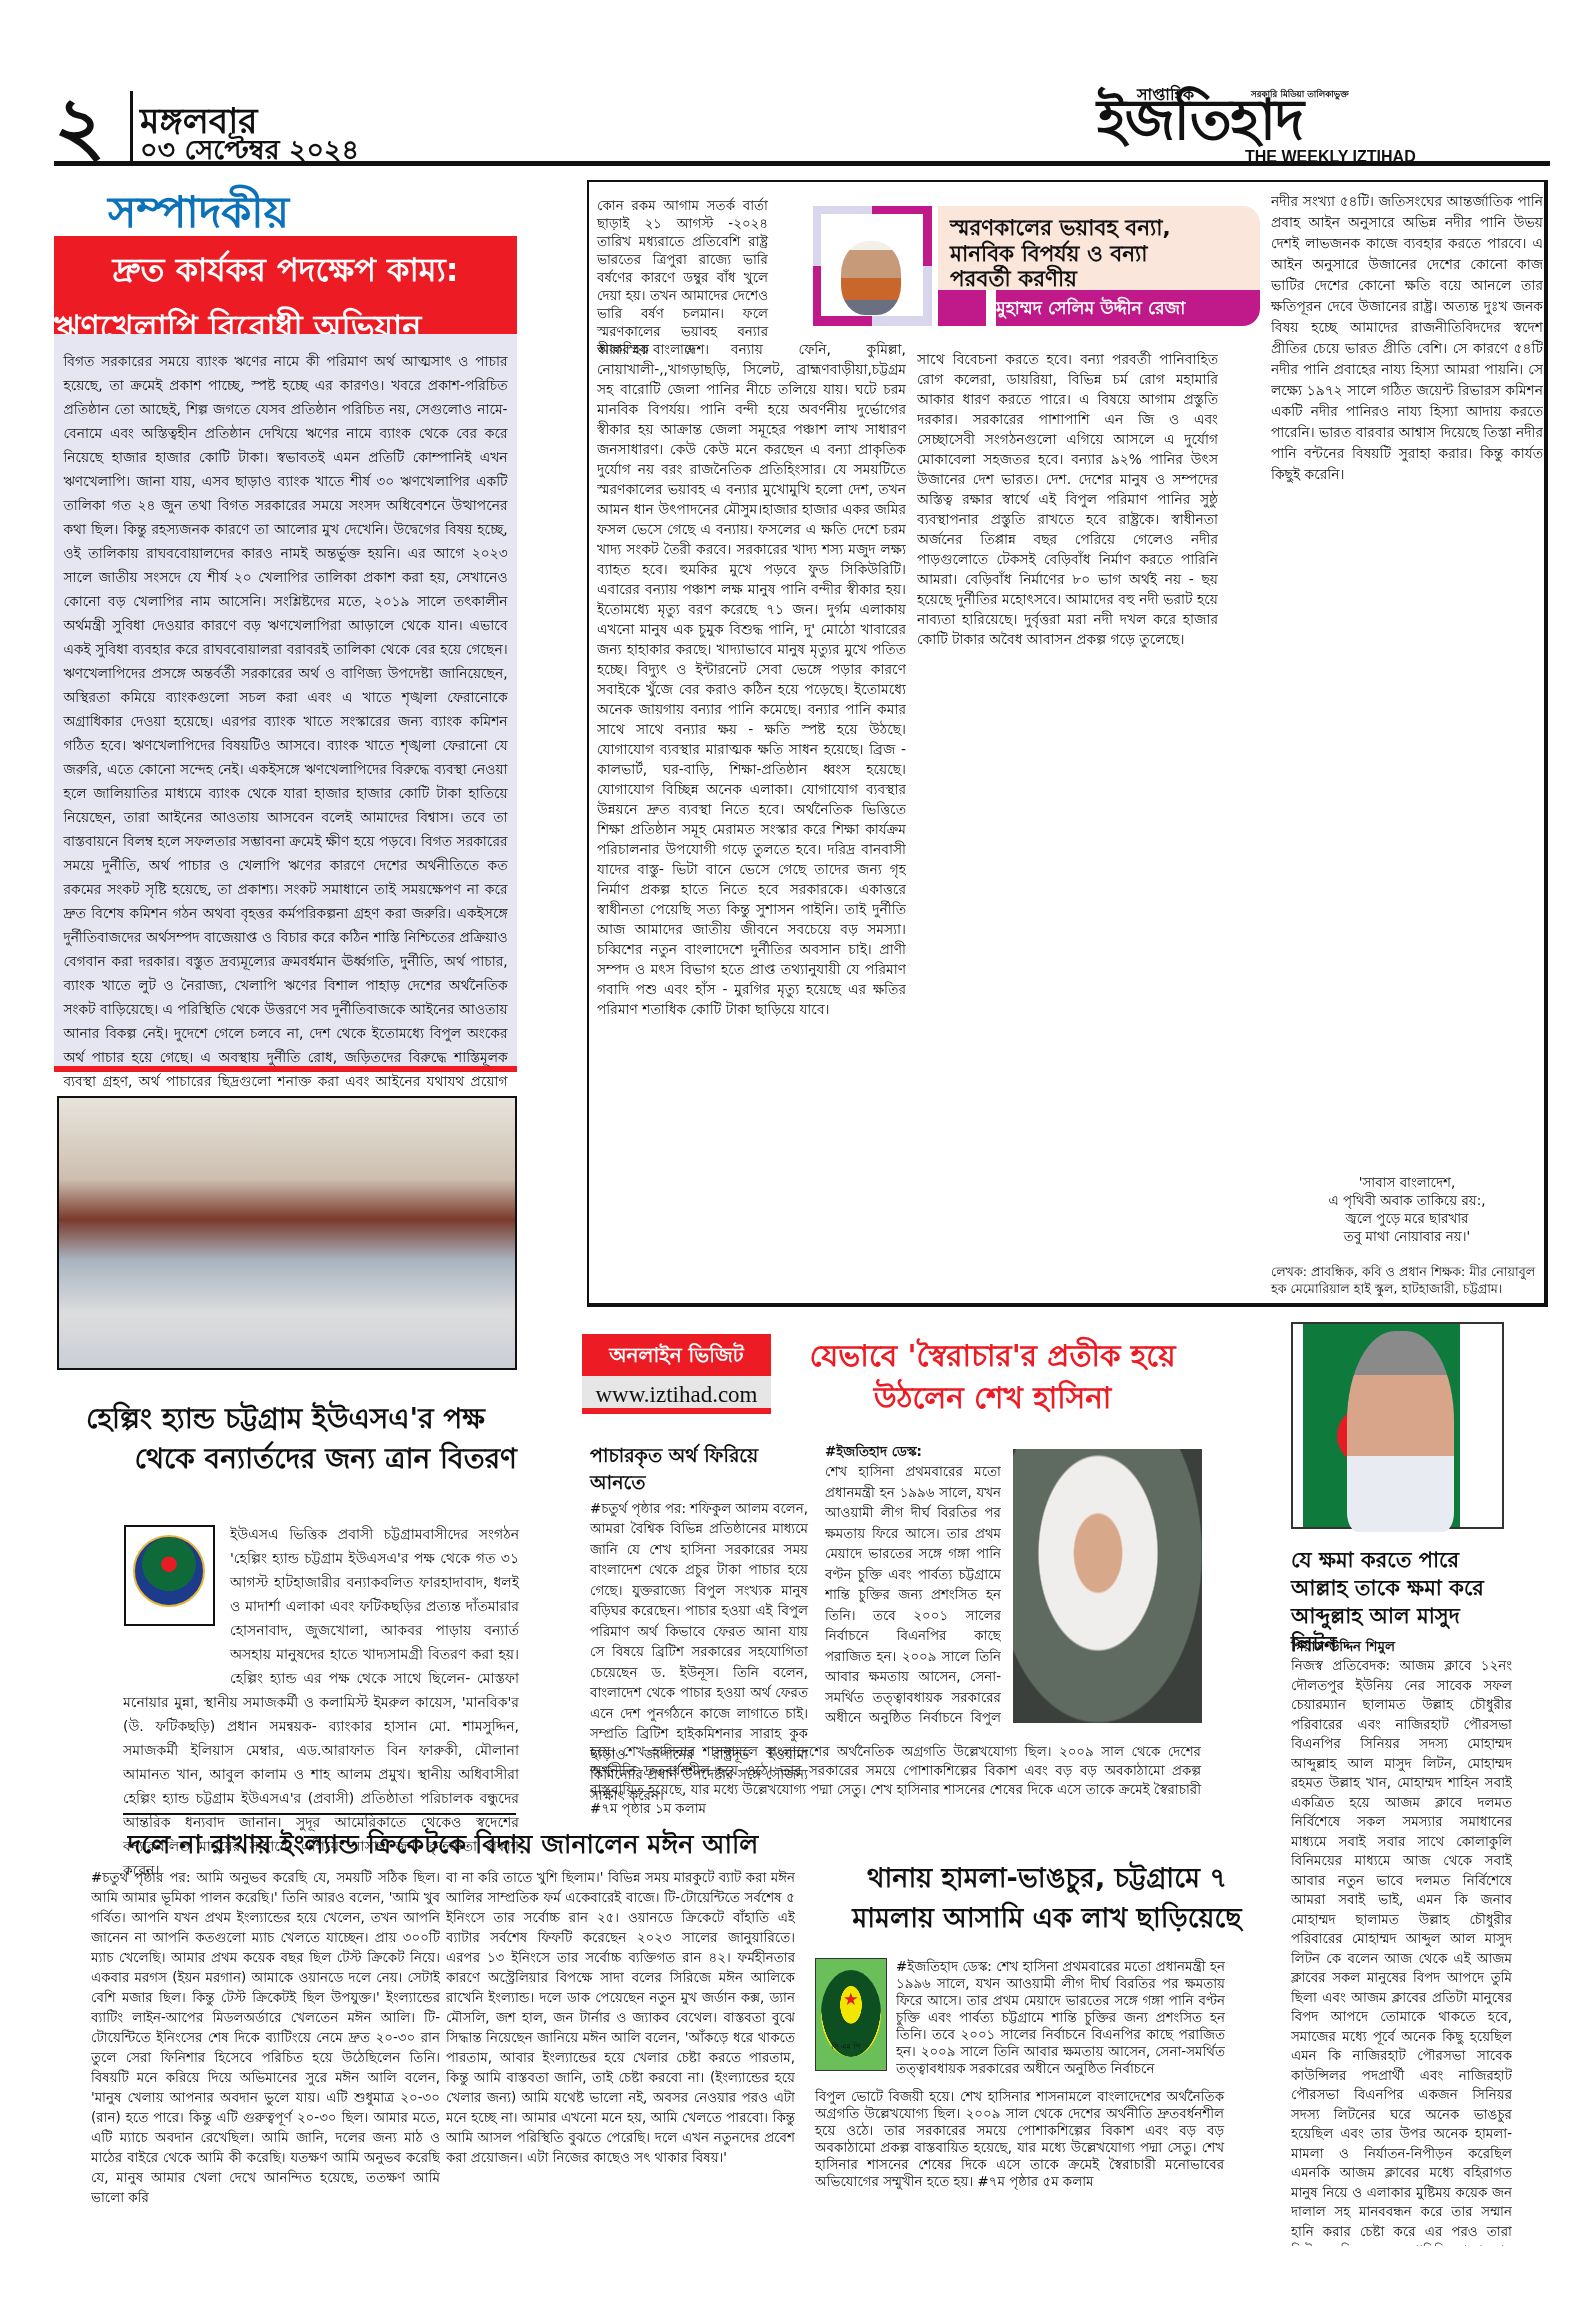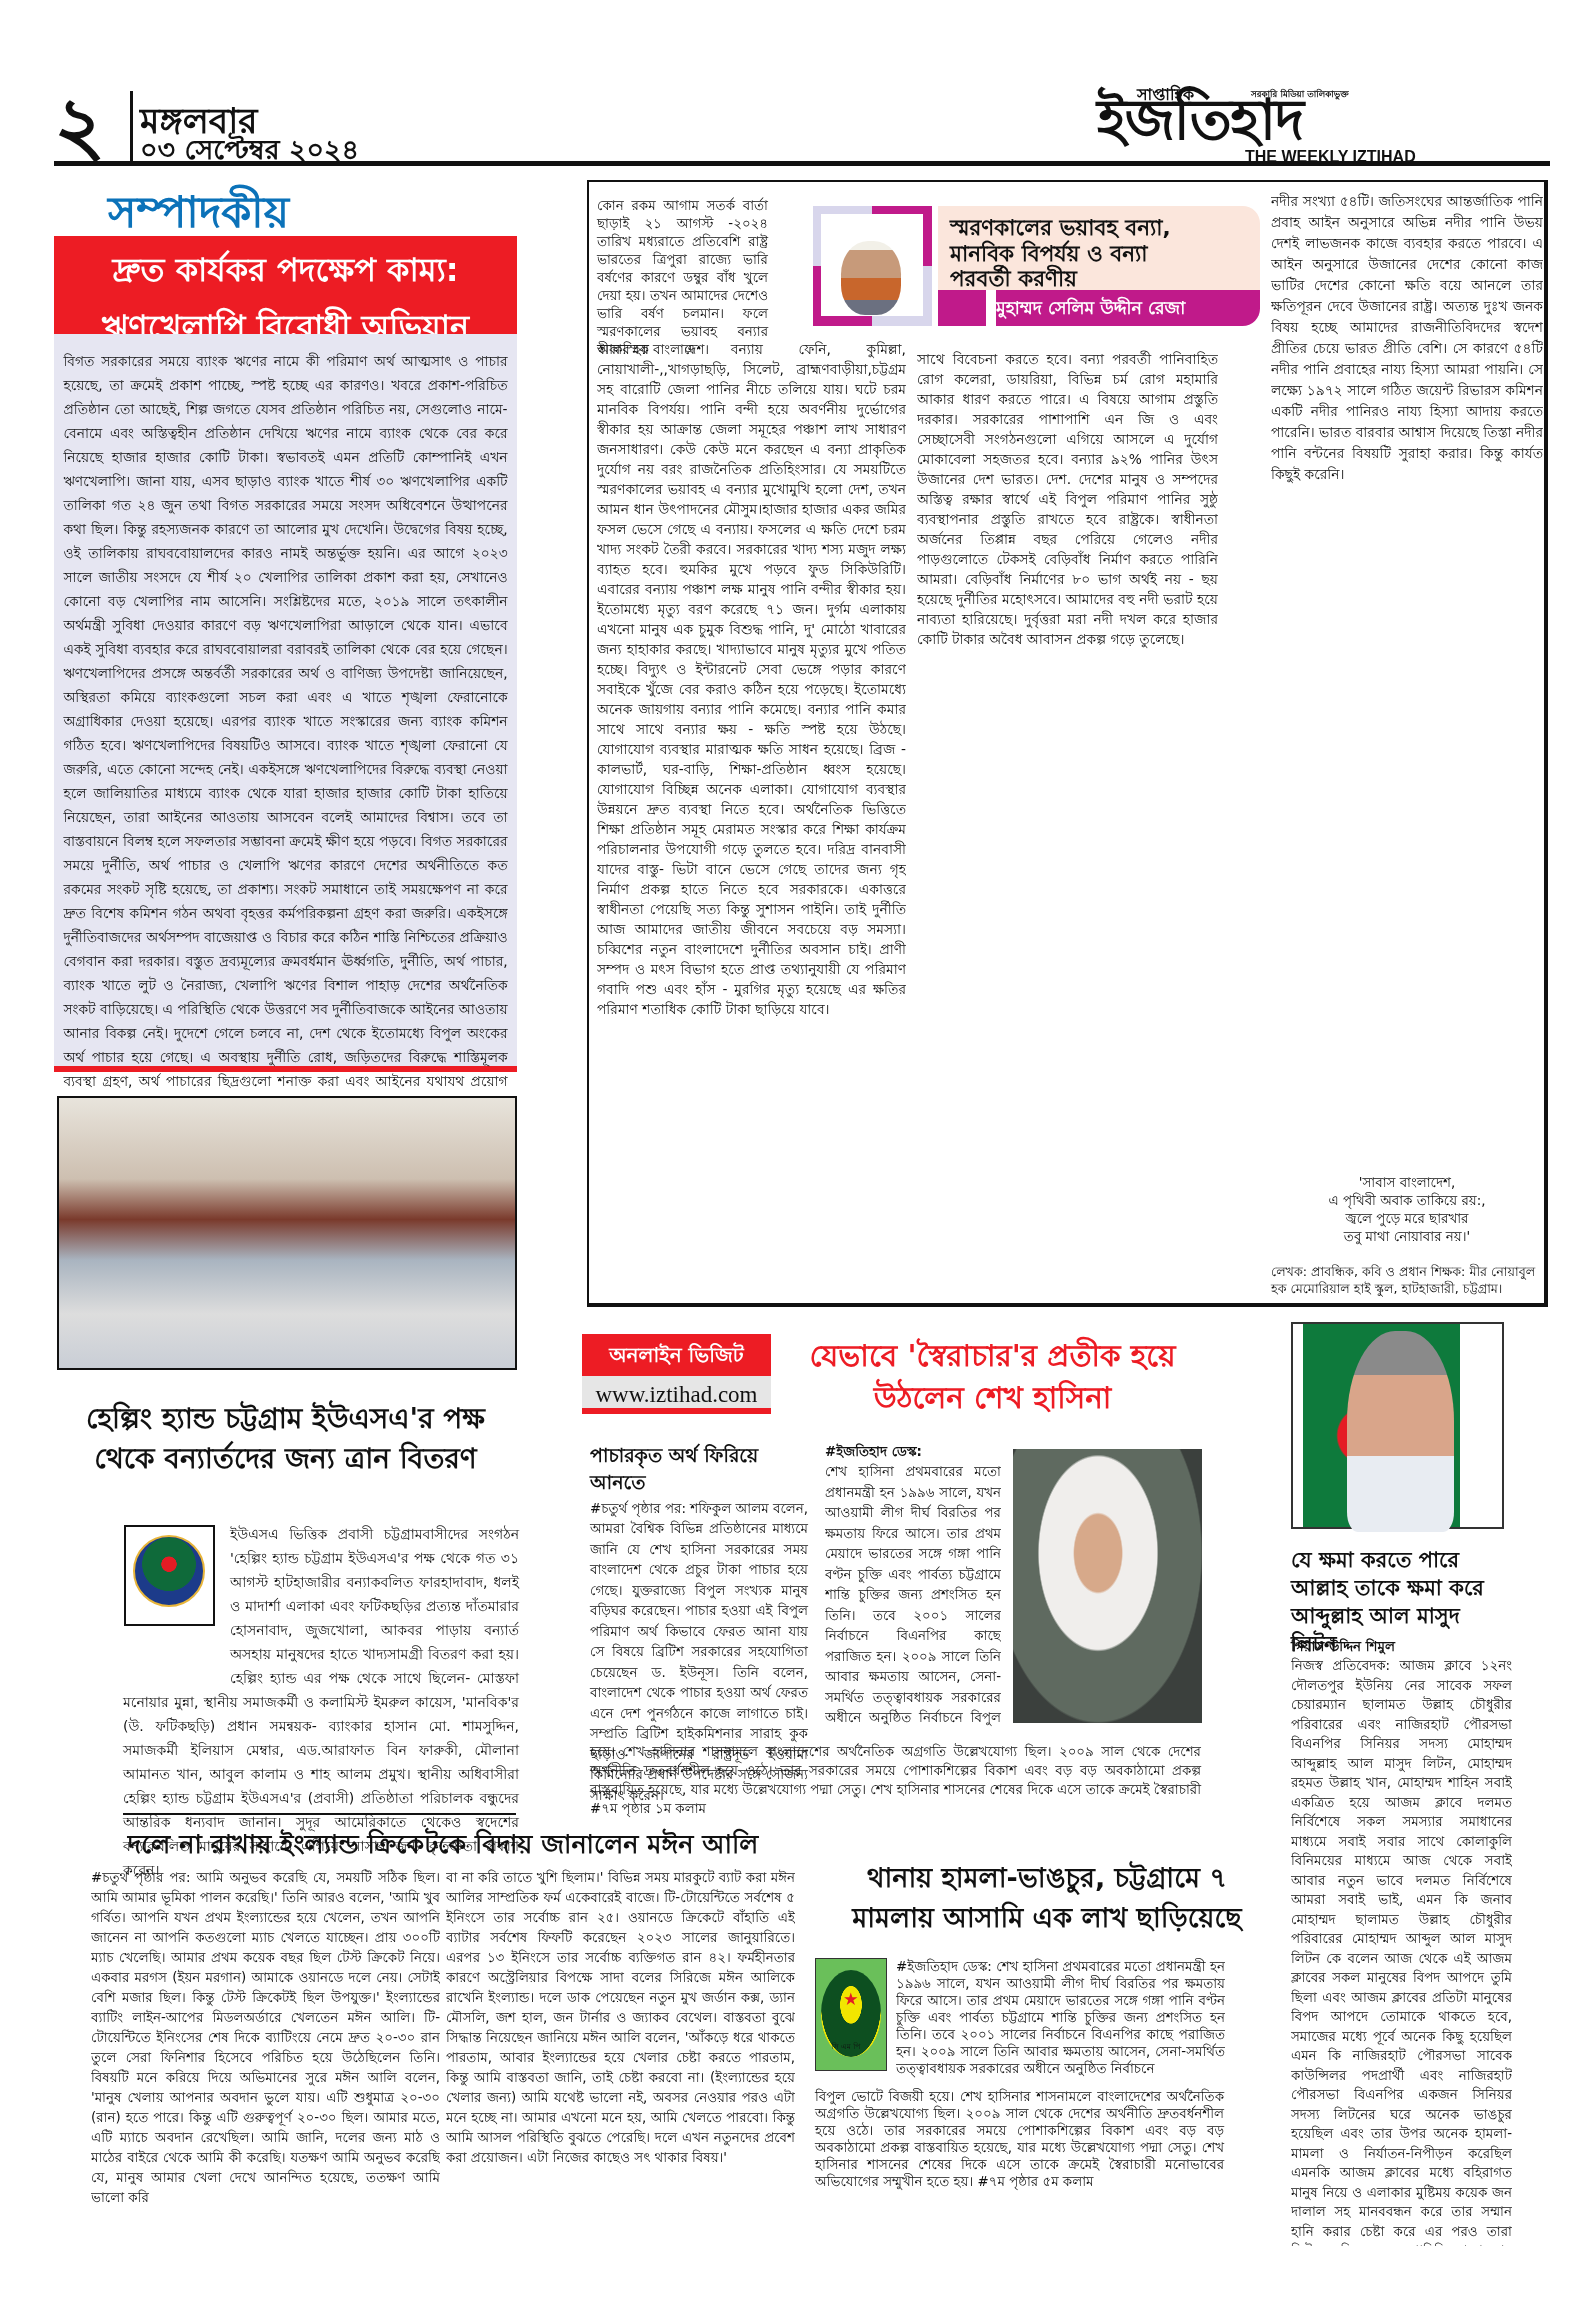--- a/index.html
+++ b/index.html
@@ -25,31 +25,31 @@
     <div class="abs" data-name="logo-title" style="left:0;top:8px;font-size:56px;line-height:64px;font-weight:900;letter-spacing:-1.3px;">ইজতিহাদ</div>
     <div class="abs" data-name="logo-english" style="left:148px;top:68px;font-size:16px;font-weight:bold;font-family:'Liberation Sans',sans-serif;">THE WEEKLY IZTIHAD</div>
   </div>
 </div>
 <div class="abs rule" data-name="masthead-rule" style="left:54px;top:161px;width:1496px;height:4.7px;"></div>
 
 <div class="abs" data-name="editorial-section-title" style="left:54px;top:180px;width:195px;text-align:center;font-size:43px;font-weight:900;color:#0b72b9;left:101px;">সম্পাদকীয়</div>
 <div class="abs" data-name="editorial-headline-box" style="left:54px;top:236px;width:195px;height:101px;background:#ed1c24;left:54px;width:195px;"></div>
 <div class="abs" data-name="editorial-headline-box" style="left:54px;top:236px;width:463px;height:98px;background:#ed1c24;">
   <div data-name="editorial-headline-line1" style="color:#fff;font-size:32px;font-weight:bold;text-align:center;margin-top:9.4px;">দ্রুত কার্যকর পদক্ষেপ কাম্য:</div>
-  <div data-name="editorial-headline-line2" style="color:#fff;font-size:32px;font-weight:bold;text-align:center;margin-top:2.7px;">ঋণখেলাপি বিরোধী অভিযান</div>
+  <div data-name="editorial-headline-line2" style="color:#fff;font-size:32px;font-weight:bold;text-align:left;margin-top:2.7px;">ঋণখেলাপি বিরোধী অভিযান</div>
 </div>
 <div class="abs" data-name="editorial-body-box" style="left:54px;top:334px;width:463px;height:738px;background:#e6e6f2;padding:14.8px 9.4px 6.7px 9.4px;border-bottom:6.7px solid #ed1c24;">
   <p class="body-text" data-name="editorial-body" style="font-size:13.8px;line-height:24px;">বিগত সরকারের সময়ে ব্যাংক ঋণের নামে কী পরিমাণ অর্থ আত্মসাৎ ও পাচার হয়েছে, তা ক্রমেই প্রকাশ পাচ্ছে, স্পষ্ট হচ্ছে এর কারণও। খবরে প্রকাশ-পরিচিত প্রতিষ্ঠান তো আছেই, শিল্প জগতে যেসব প্রতিষ্ঠান পরিচিত নয়, সেগুলোও নামে-বেনামে এবং অস্তিত্বহীন প্রতিষ্ঠান দেখিয়ে ঋণের নামে ব্যাংক থেকে বের করে নিয়েছে হাজার হাজার কোটি টাকা। স্বভাবতই এমন প্রতিটি কোম্পানিই এখন ঋণখেলাপি। জানা যায়, এসব ছাড়াও ব্যাংক খাতে শীর্ষ ৩০ ঋণখেলাপির একটি তালিকা গত ২৪ জুন তথা বিগত সরকারের সময়ে সংসদ অধিবেশনে উত্থাপনের কথা ছিল। কিন্তু রহস্যজনক কারণে তা আলোর মুখ দেখেনি। উদ্বেগের বিষয় হচ্ছে, ওই তালিকায় রাঘববোয়ালদের কারও নামই অন্তর্ভুক্ত হয়নি। এর আগে ২০২৩ সালে জাতীয় সংসদে যে শীর্ষ ২০ খেলাপির তালিকা প্রকাশ করা হয়, সেখানেও কোনো বড় খেলাপির নাম আসেনি। সংশ্লিষ্টদের মতে, ২০১৯ সালে তৎকালীন অর্থমন্ত্রী সুবিধা দেওয়ার কারণে বড় ঋণখেলাপিরা আড়ালে থেকে যান। এভাবে একই সুবিধা ব্যবহার করে রাঘববোয়ালরা বরাবরই তালিকা থেকে বের হয়ে গেছেন। ঋণখেলাপিদের প্রসঙ্গে অন্তর্বর্তী সরকারের অর্থ ও বাণিজ্য উপদেষ্টা জানিয়েছেন, অস্থিরতা কমিয়ে ব্যাংকগুলো সচল করা এবং এ খাতে শৃঙ্খলা ফেরানোকে অগ্রাধিকার দেওয়া হয়েছে। এরপর ব্যাংক খাতে সংস্কারের জন্য ব্যাংক কমিশন গঠিত হবে। ঋণখেলাপিদের বিষয়টিও আসবে। ব্যাংক খাতে শৃঙ্খলা ফেরানো যে জরুরি, এতে কোনো সন্দেহ নেই। একইসঙ্গে ঋণখেলাপিদের বিরুদ্ধে ব্যবস্থা নেওয়া হলে জালিয়াতির মাধ্যমে ব্যাংক থেকে যারা হাজার হাজার কোটি টাকা হাতিয়ে নিয়েছেন, তারা আইনের আওতায় আসবেন বলেই আমাদের বিশ্বাস। তবে তা বাস্তবায়নে বিলম্ব হলে সফলতার সম্ভাবনা ক্রমেই ক্ষীণ হয়ে পড়বে। বিগত সরকারের সময়ে দুর্নীতি, অর্থ পাচার ও খেলাপি ঋণের কারণে দেশের অর্থনীতিতে কত রকমের সংকট সৃষ্টি হয়েছে, তা প্রকাশ্য। সংকট সমাধানে তাই সময়ক্ষেপণ না করে দ্রুত বিশেষ কমিশন গঠন অথবা বৃহত্তর কর্মপরিকল্পনা গ্রহণ করা জরুরি। একইসঙ্গে দুর্নীতিবাজদের অর্থসম্পদ বাজেয়াপ্ত ও বিচার করে কঠিন শাস্তি নিশ্চিতের প্রক্রিয়াও বেগবান করা দরকার। বস্তুত দ্রব্যমূল্যের ক্রমবর্ধমান ঊর্ধ্বগতি, দুর্নীতি, অর্থ পাচার, ব্যাংক খাতে লুট ও নৈরাজ্য, খেলাপি ঋণের বিশাল পাহাড় দেশের অর্থনৈতিক সংকট বাড়িয়েছে। এ পরিস্থিতি থেকে উত্তরণে সব দুর্নীতিবাজকে আইনের আওতায় আনার বিকল্প নেই। দুদেশে গেলে চলবে না, দেশ থেকে ইতোমধ্যে বিপুল অংকের অর্থ পাচার হয়ে গেছে। এ অবস্থায় দুর্নীতি রোধ, জড়িতদের বিরুদ্ধে শাস্তিমূলক ব্যবস্থা গ্রহণ, অর্থ পাচারের ছিদ্রগুলো শনাক্ত করা এবং আইনের যথাযথ প্রয়োগ নিশ্চিত করা প্রয়োজন। কীভাবে, কোন কোন চ্যানেলে অর্থ পাচার হচ্ছে, তা সঠিকভাবে চিহ্নিত করে দরকার সেই ফাঁকফোকর বন্ধে কার্যকর ব্যবস্থা নেওয়া। খেলাপি ঋণ আদায় এবং অর্থ পাচার রোধ ও পাচারকৃত অর্থ ফেরতের বিষয়ে যত পদক্ষেপই নেওয়া হোক না কেন, তা দ্রুত নেওয়া না হলে কাঙ্ক্ষিত ফল না-ও মিলতে পারে। অন্তর্বর্তী সরকার দ্রুত এ বিষয়ে কার্যকর পদক্ষেপ নেবে, এটাই প্রত্যাশা।</p>
 </div>
 
 <div class="abs photo" data-name="relief-distribution-photo" style="left:57px;top:1096px;width:460px;height:274px;background:linear-gradient(180deg,#e8e4dc 0%,#cdbfb0 30%,#7a3a2c 45%,#a9b4c0 60%,#ddd 80%,#c9ced6 100%);"></div>
 
 <div class="abs" data-name="helping-hand-headline" style="left:54px;top:1399px;width:463px;">
   <div data-name="helping-hand-headline-line1" style="font-size:28px;font-weight:bold;line-height:40px;text-align:center;">হেল্পিং হ্যান্ড চট্টগ্রাম ইউএসএ'র পক্ষ</div>
-  <div data-name="helping-hand-headline-line2" style="font-size:28px;font-weight:bold;line-height:40px;text-align:center;">থেকে বন্যার্তদের জন্য ত্রান বিতরণ</div>
+  <div data-name="helping-hand-headline-line2" style="font-size:28px;font-weight:bold;line-height:40px;text-align:right;">থেকে বন্যার্তদের জন্য ত্রান বিতরণ</div>
 </div>
 
 <div class="abs" data-name="helping-hand-logo-frame" style="left:124px;top:1525px;width:91px;height:101px;border:2.7px solid #111;background:#fff;">
   <div data-name="helping-hand-logo" style="position:absolute;left:6.7px;top:8px;width:72px;height:72px;border-radius:50%;background:radial-gradient(circle at 50% 40%,#e51c24 0 14%,#0f6a3a 15% 50%,#1c3b8a 51% 100%);border:2px solid #e8b53a;"></div>
   <div data-name="helping-hand-logo-sub" style="position:absolute;left:0;width:85px;bottom:5.4px;font-size:6px;text-align:center;color:#fff;">HHC-USA</div>
 </div>
 <div class="abs" data-name="helping-hand-body-wrap" style="left:123px;top:1522px;width:396px;">
   <p class="body-text" data-name="helping-hand-body" style="text-indent:0;font-size:14px;line-height:24px;padding-left:0;">ইউএসএ ভিত্তিক প্রবাসী চট্টগ্রামবাসীদের সংগঠন 'হেল্পিং হ্যান্ড চট্টগ্রাম ইউএসএ'র পক্ষ থেকে গত ৩১ আগস্ট হাটহাজারীর বন্যাকবলিত ফারহাদাবাদ, ধলই ও মাদার্শা এলাকা এবং ফটিকছড়ির প্রত্যন্ত দাঁতমারার হোসনাবাদ, জুজখোলা, আকবর পাড়ায় বন্যার্ত অসহায় মানুষদের হাতে খাদ্যসামগ্রী বিতরণ করা হয়। হেল্পিং হ্যান্ড এর পক্ষ থেকে সাথে ছিলেন- মোস্তফা মনোয়ার মুন্না, স্থানীয় সমাজকর্মী ও কলামিস্ট ইমরুল কায়েস, 'মানবিক'র (উ. ফটিকছড়ি) প্রধান সমন্বয়ক- ব্যাংকার হাসান মো. শামসুদ্দিন, সমাজকর্মী ইলিয়াস মেম্বার, এড.আরাফাত বিন ফারুকী, মৌলানা আমানত খান, আবুল কালাম ও শাহ আলম প্রমুখ। স্থানীয় অধিবাসীরা হেল্পিং হ্যান্ড চট্টগ্রাম ইউএসএ'র (প্রবাসী) প্রতিষ্ঠাতা পরিচালক বন্ধুদের আন্তরিক ধন্যবাদ জানান। সুদূর আমেরিকাতে থেকেও স্বদেশের বন্যাকবলিত মানুষের সাহায্যে এগিয়ে আসার জন্য কৃতজ্ঞতা প্রকাশ করেন।</p>
 </div>
 <style>

